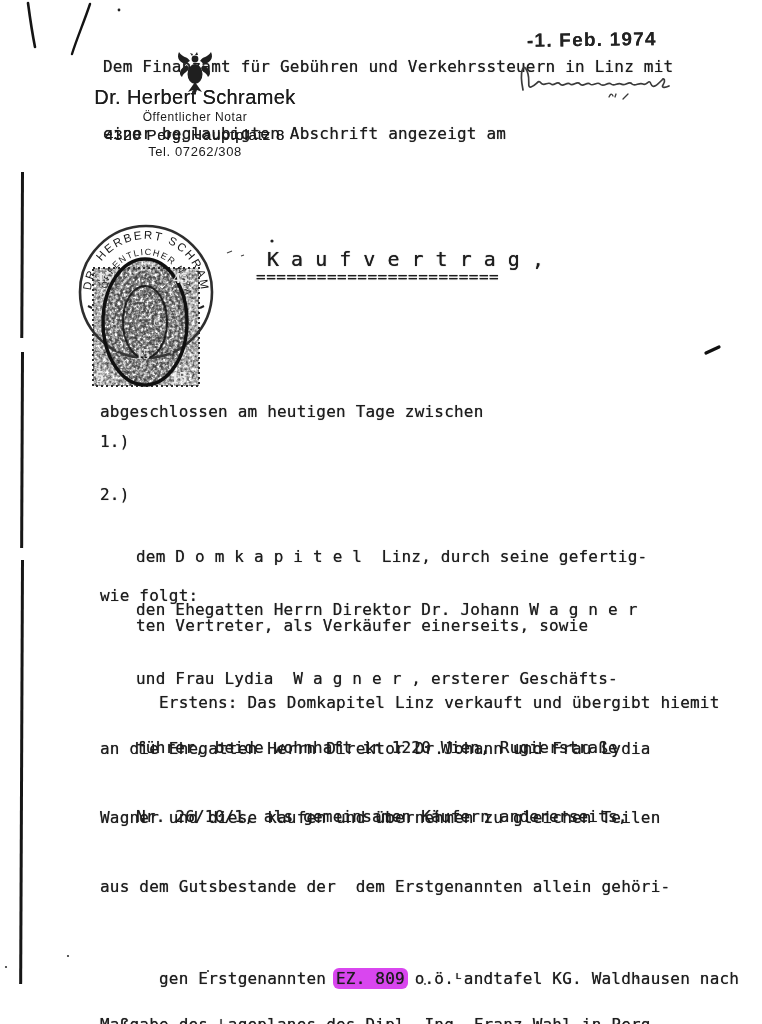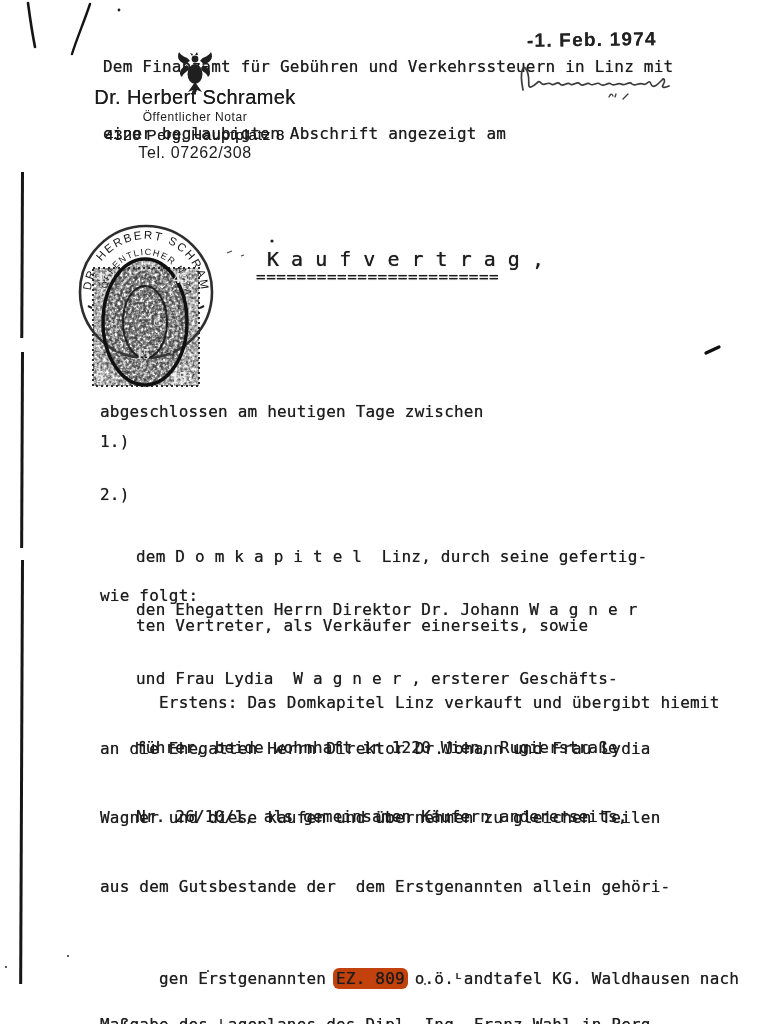--- a/index.html
+++ b/index.html
@@ -13,35 +13,35 @@
         letter-spacing:0.2px; text-shadow:0 0 0.7px rgba(25,25,25,0.8); }
   .tw .line { height:23px; }
   .notice { top:12px; left:103px; line-height:22px; }
   .intro  { top:400px; left:100px; }
   .wiefolgt { top:584px; left:100px; }
   .item { position:absolute; left:100px; }
   .item .num { position:absolute; left:0; top:0; }
   .item .ilines { margin-left:36px; }
   .para { top:622px; left:100px; }
   .u-label { text-decoration-thickness:1.5px; text-underline-offset:3px; }
-  .hl { background:#c2410c; border-radius:6px; padding:1px 3px; margin:0 -3px; }
+  .hl { background:#d946ef; border-radius:6px; padding:1px 3px; margin:0 -3px; }
 
   
   .heading { position:absolute; top:247px; left:267px; font-size:20px;
              white-space:pre; text-shadow:0 0 0.8px rgba(20,20,20,0.9); }
   .heading-underline { position:absolute; top:267px; left:256px; font-size:16px;
              letter-spacing:0.5px; white-space:pre; text-shadow:0 0 0.8px rgba(20,20,20,0.9); }
 
   
   .letterhead { position:absolute; top:86px; left:92px; width:206px; text-align:center;
                 font-family:"Liberation Sans", sans-serif; color:#1b1b1b; }
   .lh-name { font-size:20px; letter-spacing:0.4px; text-shadow:0 0 0.5px rgba(20,20,20,0.9); }
   .lh-title { font-size:12px; margin-top:1px; letter-spacing:0.6px; }
   .lh-addr { font-size:15px; margin-top:2px; letter-spacing:0.8px; text-shadow:0 0 0.4px rgba(20,20,20,0.8); }
-  .lh-tel { font-size:16px; margin-top:1px; letter-spacing:0.6px; }
+  .lh-tel { font-size:13px; margin-top:1px; letter-spacing:0.6px; }
 
   
   .date-stamp { position:absolute; top:29px; left:527px;
                 font-family:"Liberation Sans", sans-serif; font-weight:700;
                 font-size:19px; letter-spacing:1.2px; color:#222;
                 transform:rotate(-0.8deg); text-shadow:0 0 0.6px rgba(30,30,30,0.7); }
   .sig { position:absolute; top:56px; left:505px; }
 
   
   .seal-wrap { position:absolute; top:214px; left:55px; }

